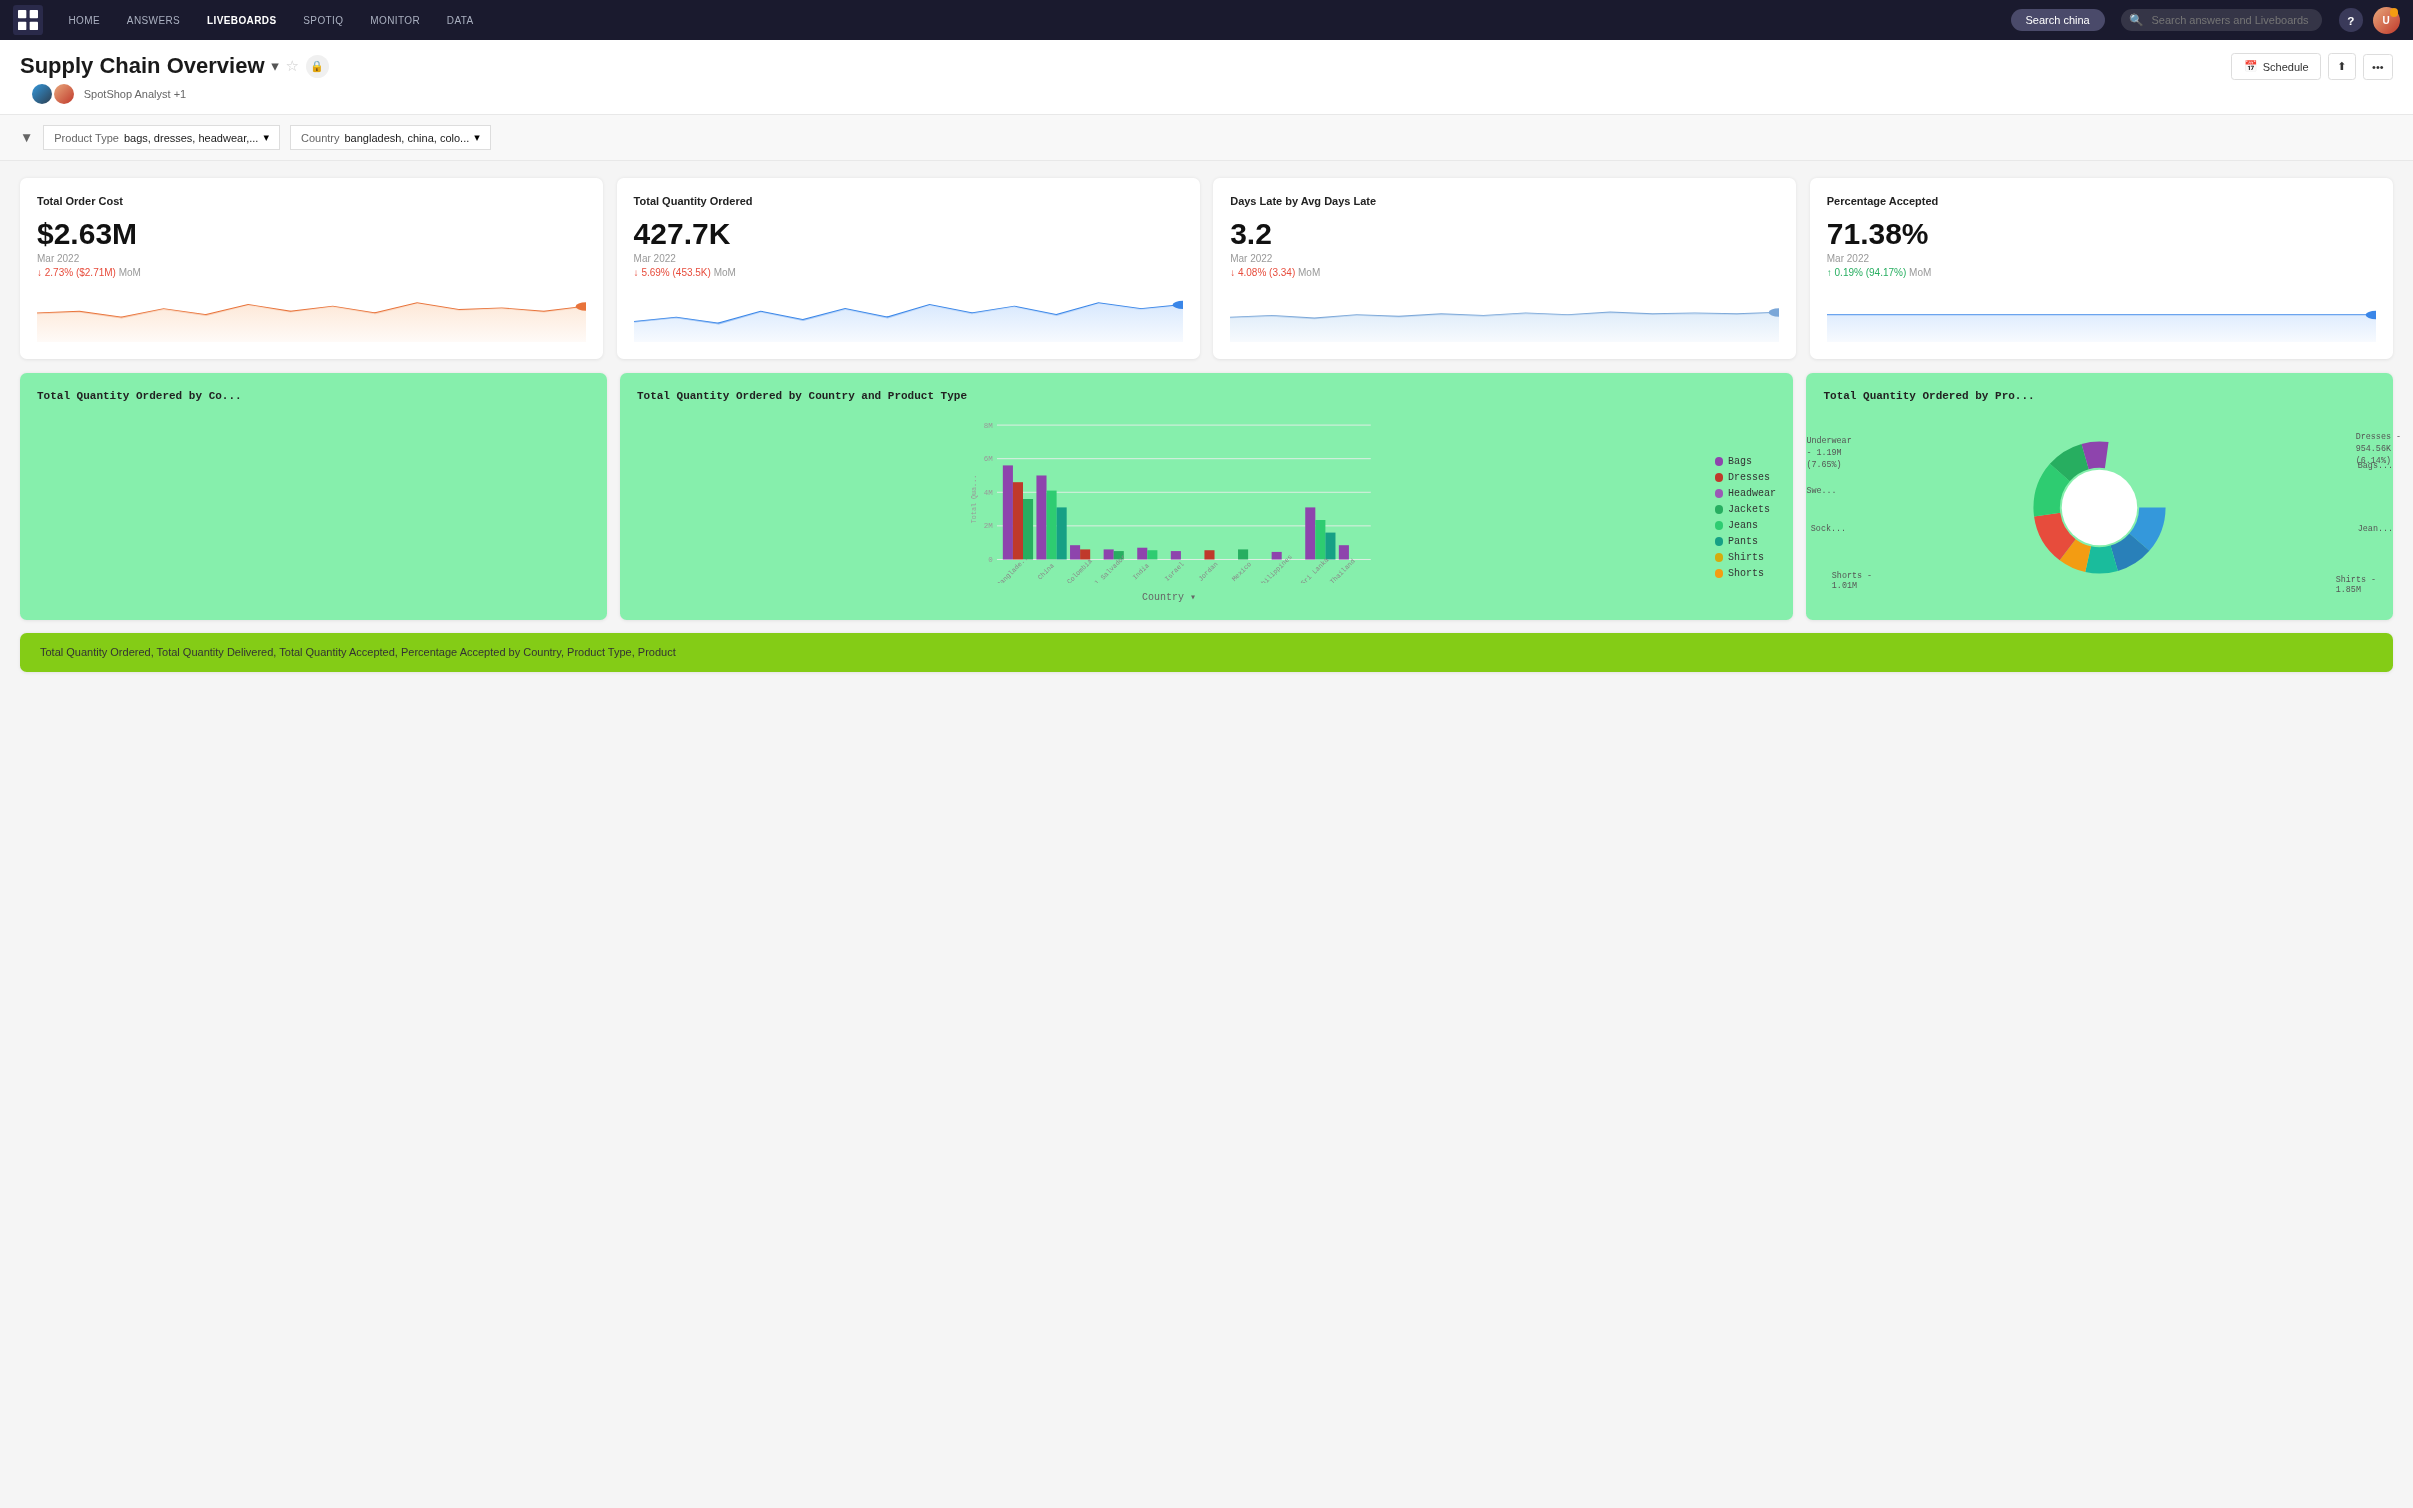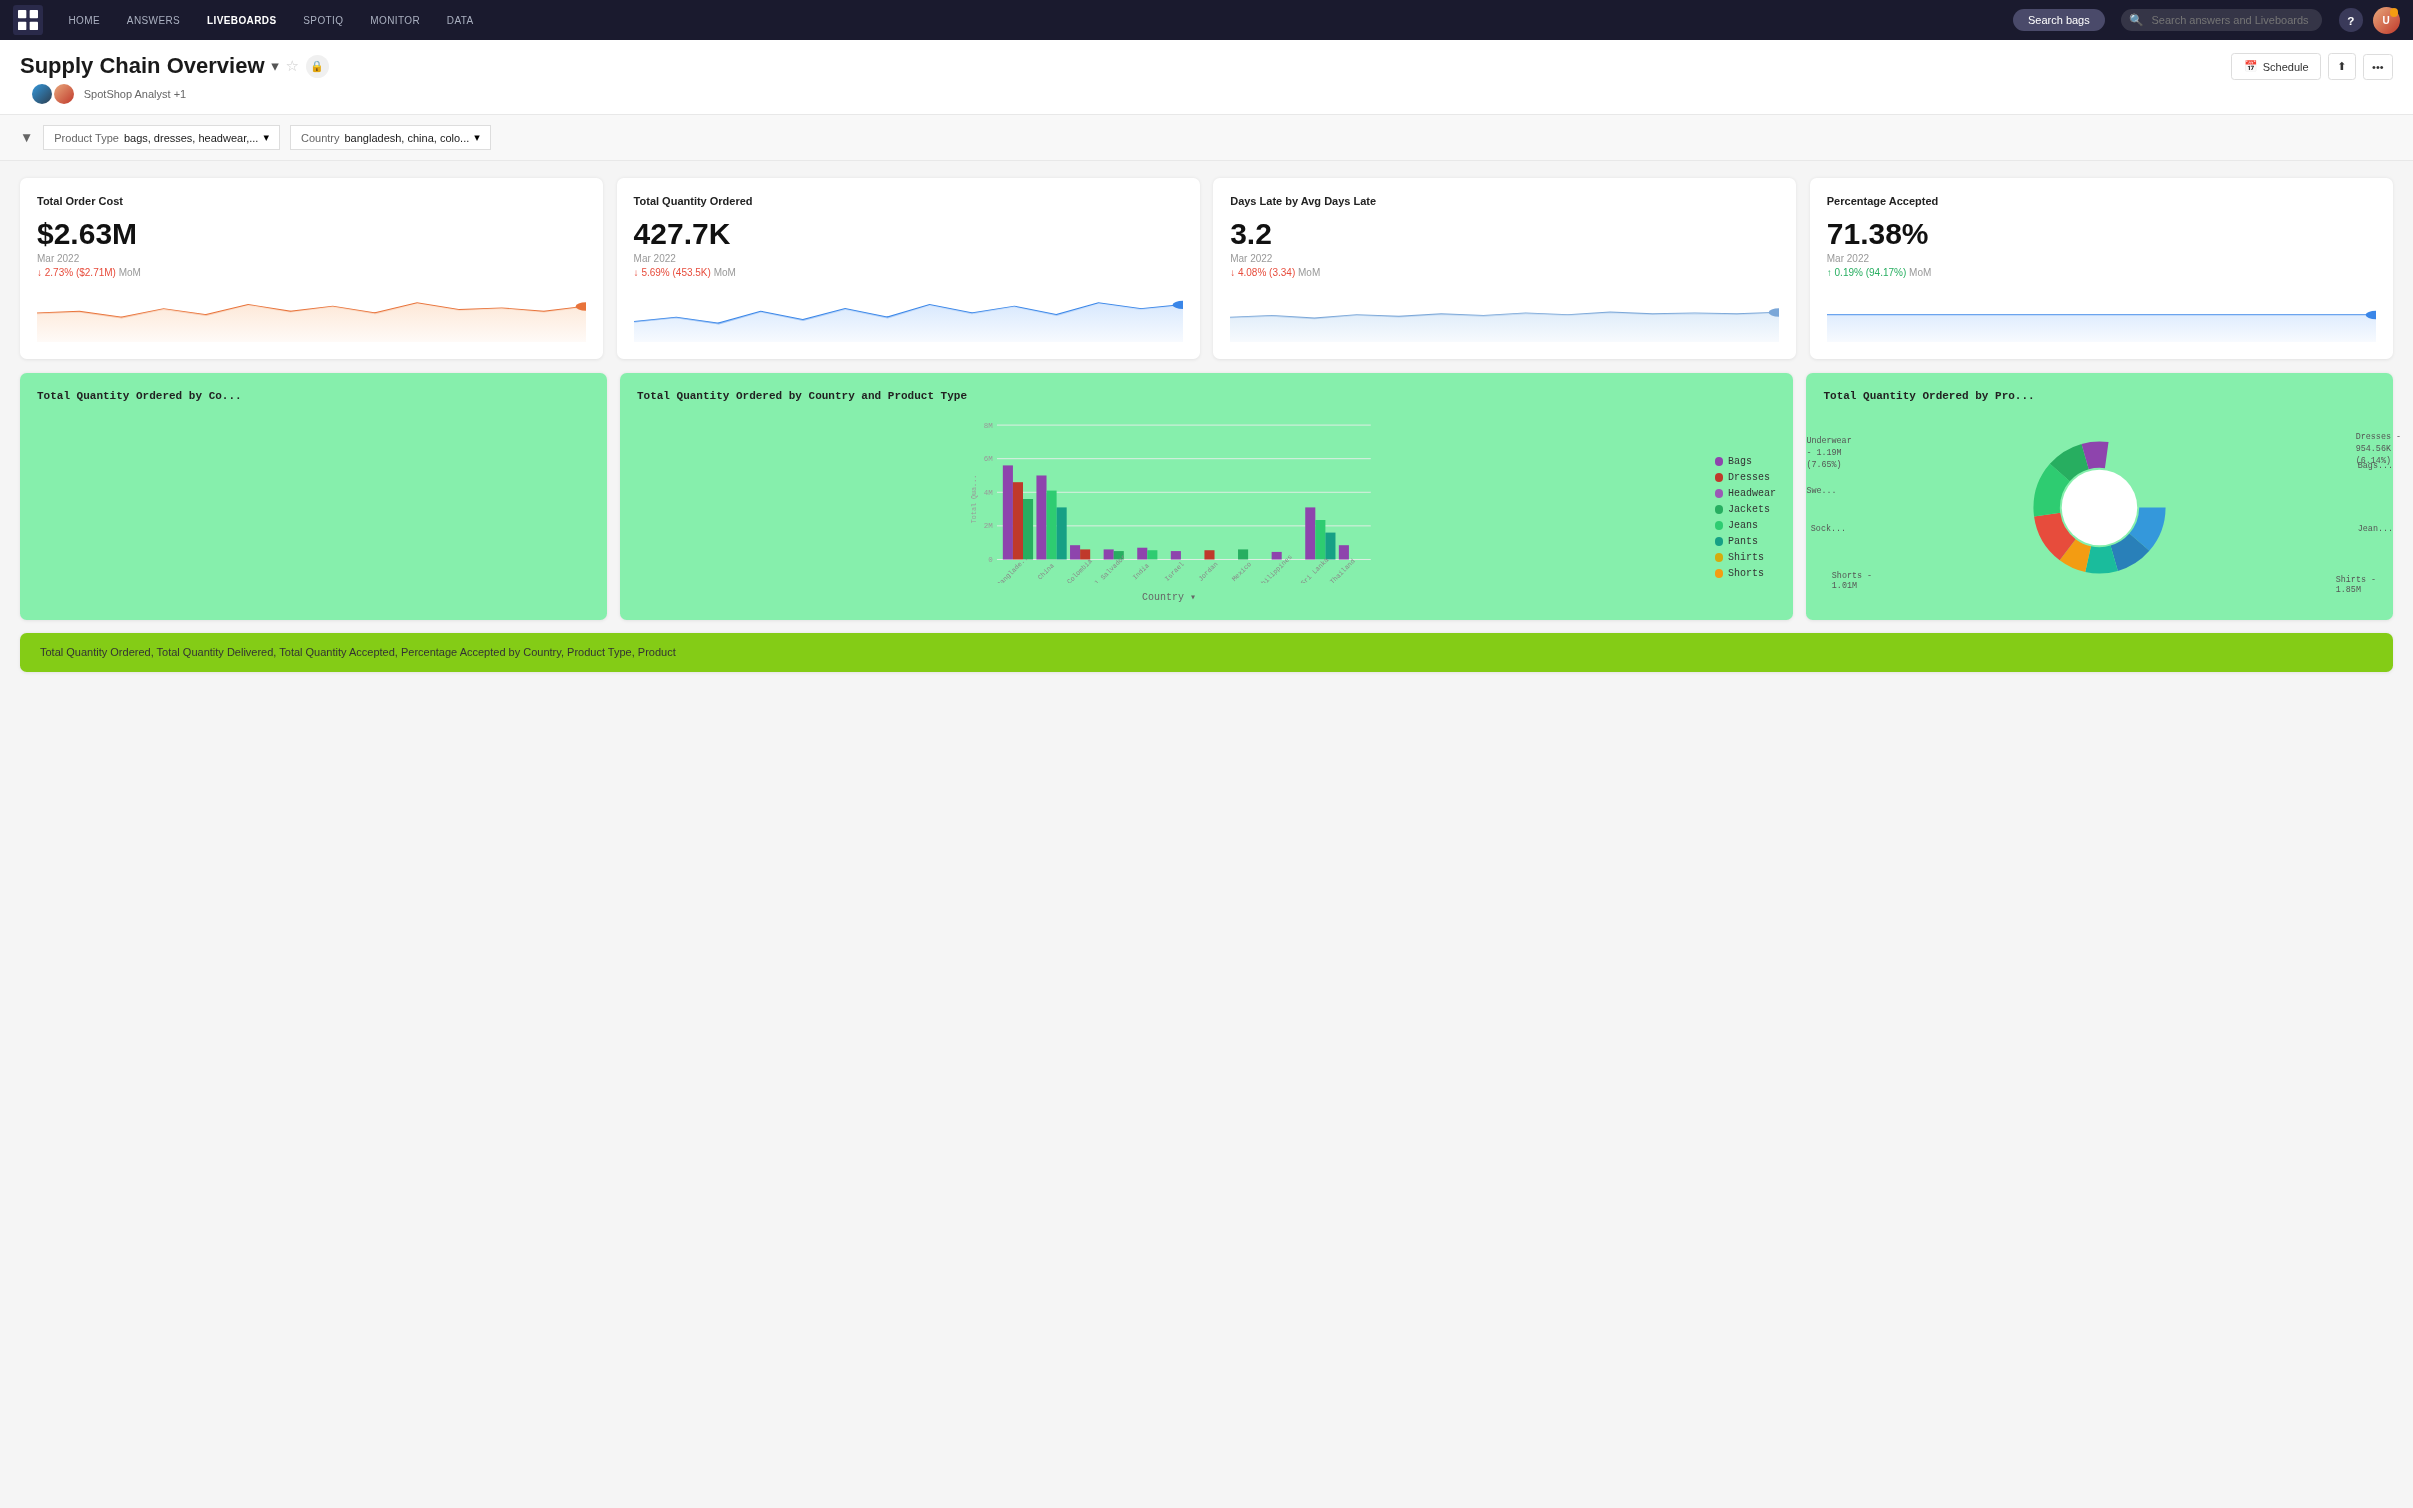--- a/index.html
+++ b/index.html
@@ -176,21 +176,21 @@
     </svg>
   </div>
   <div class="topnav-links">
     <span class="nav-link">HOME</span>
     <span class="nav-link">ANSWERS</span>
     <span class="nav-link active">LIVEBOARDS</span>
     <span class="nav-link">SPOTIQ</span>
     <span class="nav-link">MONITOR</span>
     <span class="nav-link">DATA</span>
   </div>
-  <button class="search-data-btn">Search bags</button>
+  <button class="search-data-btn">Search china</button>
   <div class="topnav-search-wrap">
     <span class="search-icon-nav">🔍</span>
     <input class="topnav-search" type="text" placeholder="Search answers and Liveboards" style="">
   </div>
   <div class="topnav-right">
     <button class="help-btn">?</button>
     <div class="avatar-wrap">
       <div class="avatar">U</div>
       <div class="notification-dot"></div>
     </div>

